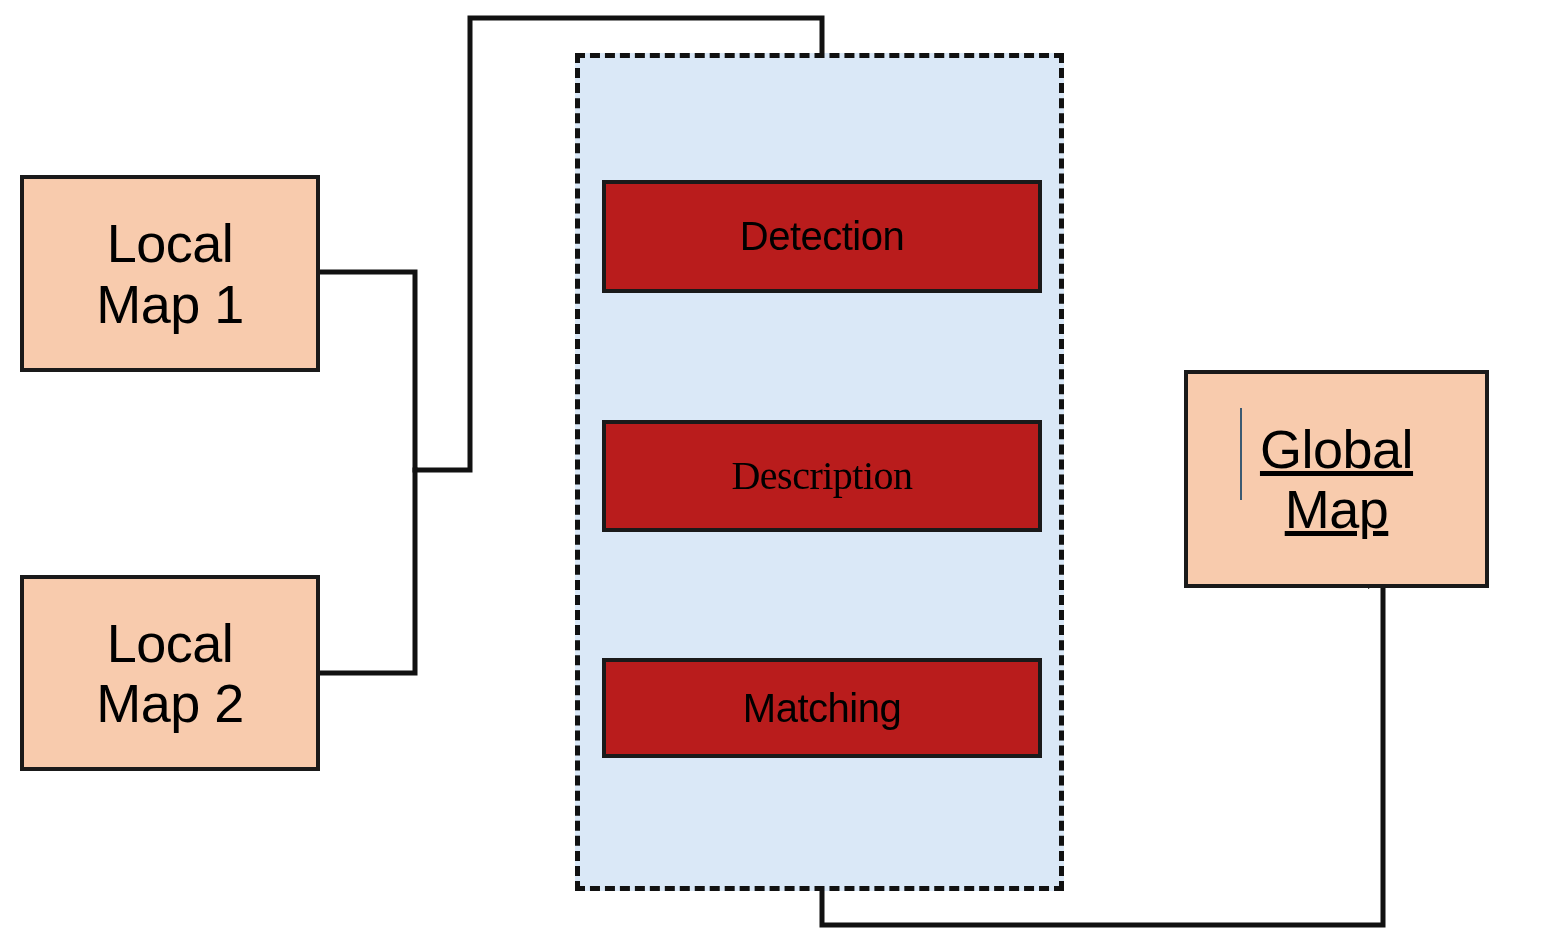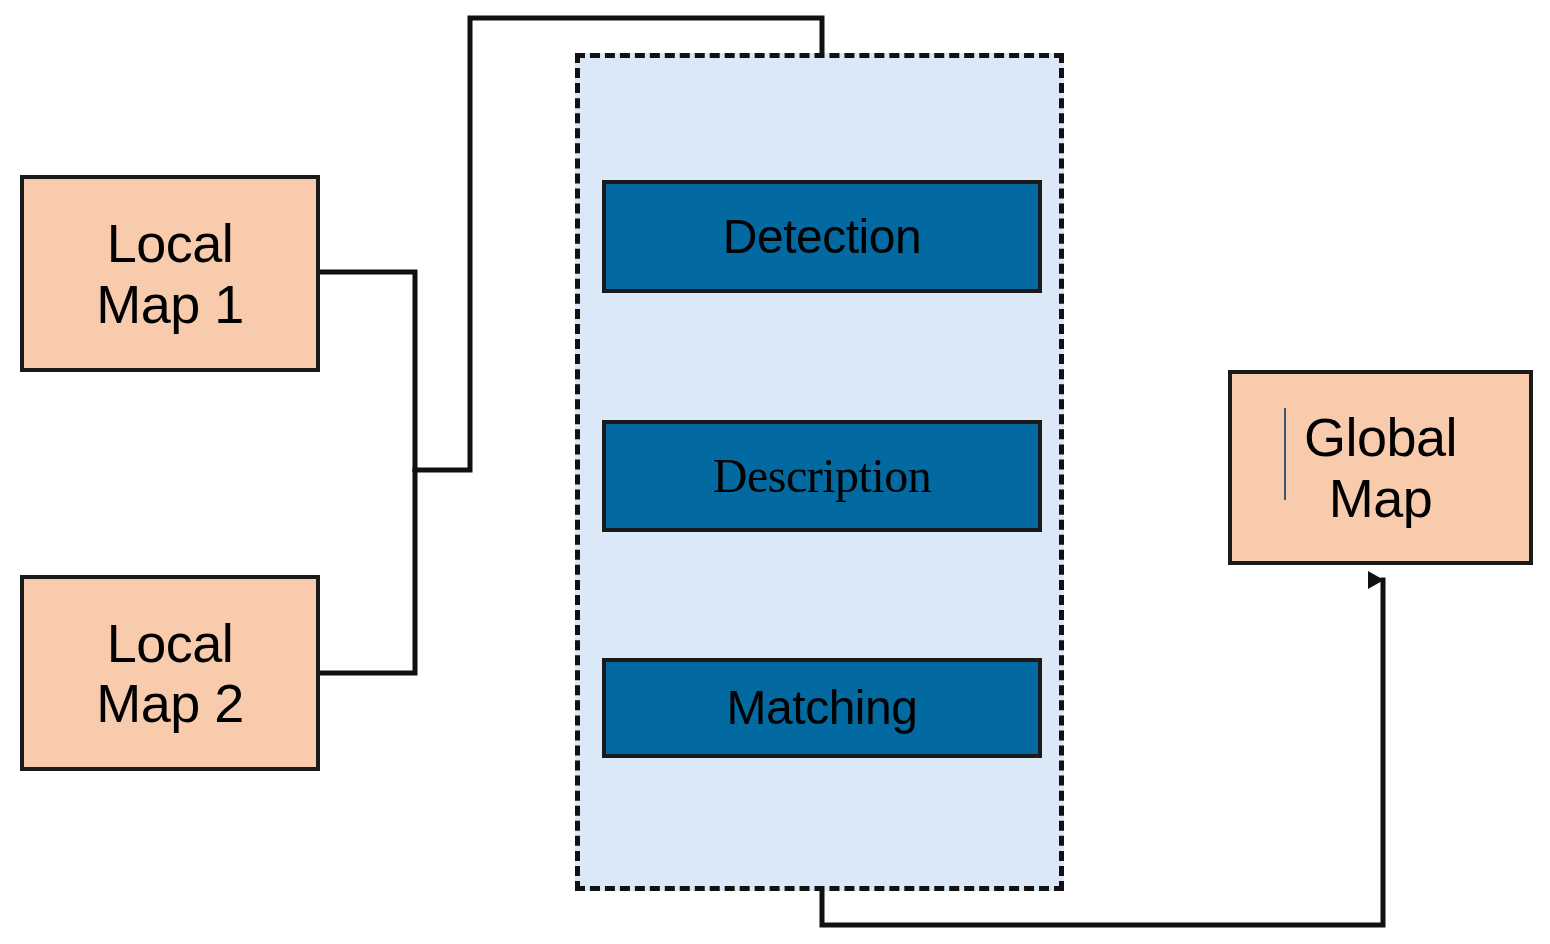--- a/index.html
+++ b/index.html
@@ -36,23 +36,23 @@
     color: #000000;
     line-height: 1.12;
   }
   .node-io {
     background: #F8CBAD;
     border: 4px solid #1a1a1a;
     font-size: 54px;
     letter-spacing: -0.5px;
   }
   .node-stage {
-    background: #0369a1;
+    background: #b91c1c;
     border: 4px solid #1a1a1a;
-    font-size: 48px;
+    font-size: 40px;
     letter-spacing: -0.5px;
   }
   .group-box {
     position: absolute;
     box-sizing: border-box;
     background: #DAE8F7;
     border: 5px dashed #111111;
   }
   .node-label {
     display: block;
@@ -107,19 +107,19 @@
   </div>
 
   <div class="node node-stage" style="left:602px; top:420px; width:440px; height:112px;font-family:Liberation Serif, serif;">
     <span class="node-label">Description</span>
   </div>
 
   <div class="node node-stage" style="left:602px; top:658px; width:440px; height:100px;">
     <span class="node-label">Matching</span>
   </div>
 
-  <div class="node node-io" style="left:1228px; top:370px; width:305px; height:195px;">
+  <div class="node node-io" style="left:1184px; top:370px; width:305px; height:218px;text-decoration:underline;">
     <span class="caret" style="left:52px; top:34px; height:92px;"></span>
     <span class="node-label">Global
 Map</span>
   </div>
 
 </div>
 
 </body></html>

